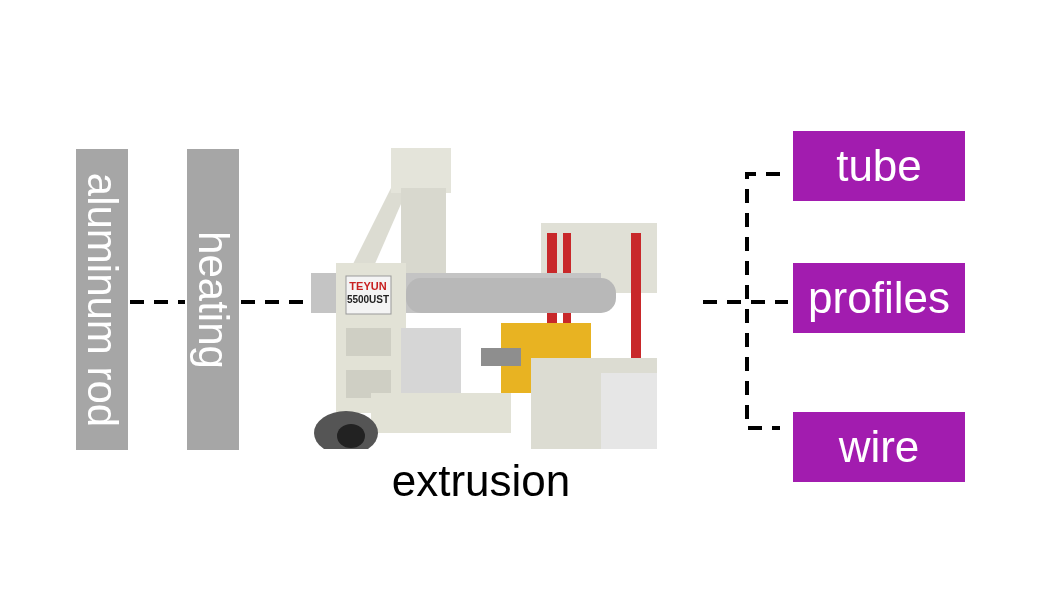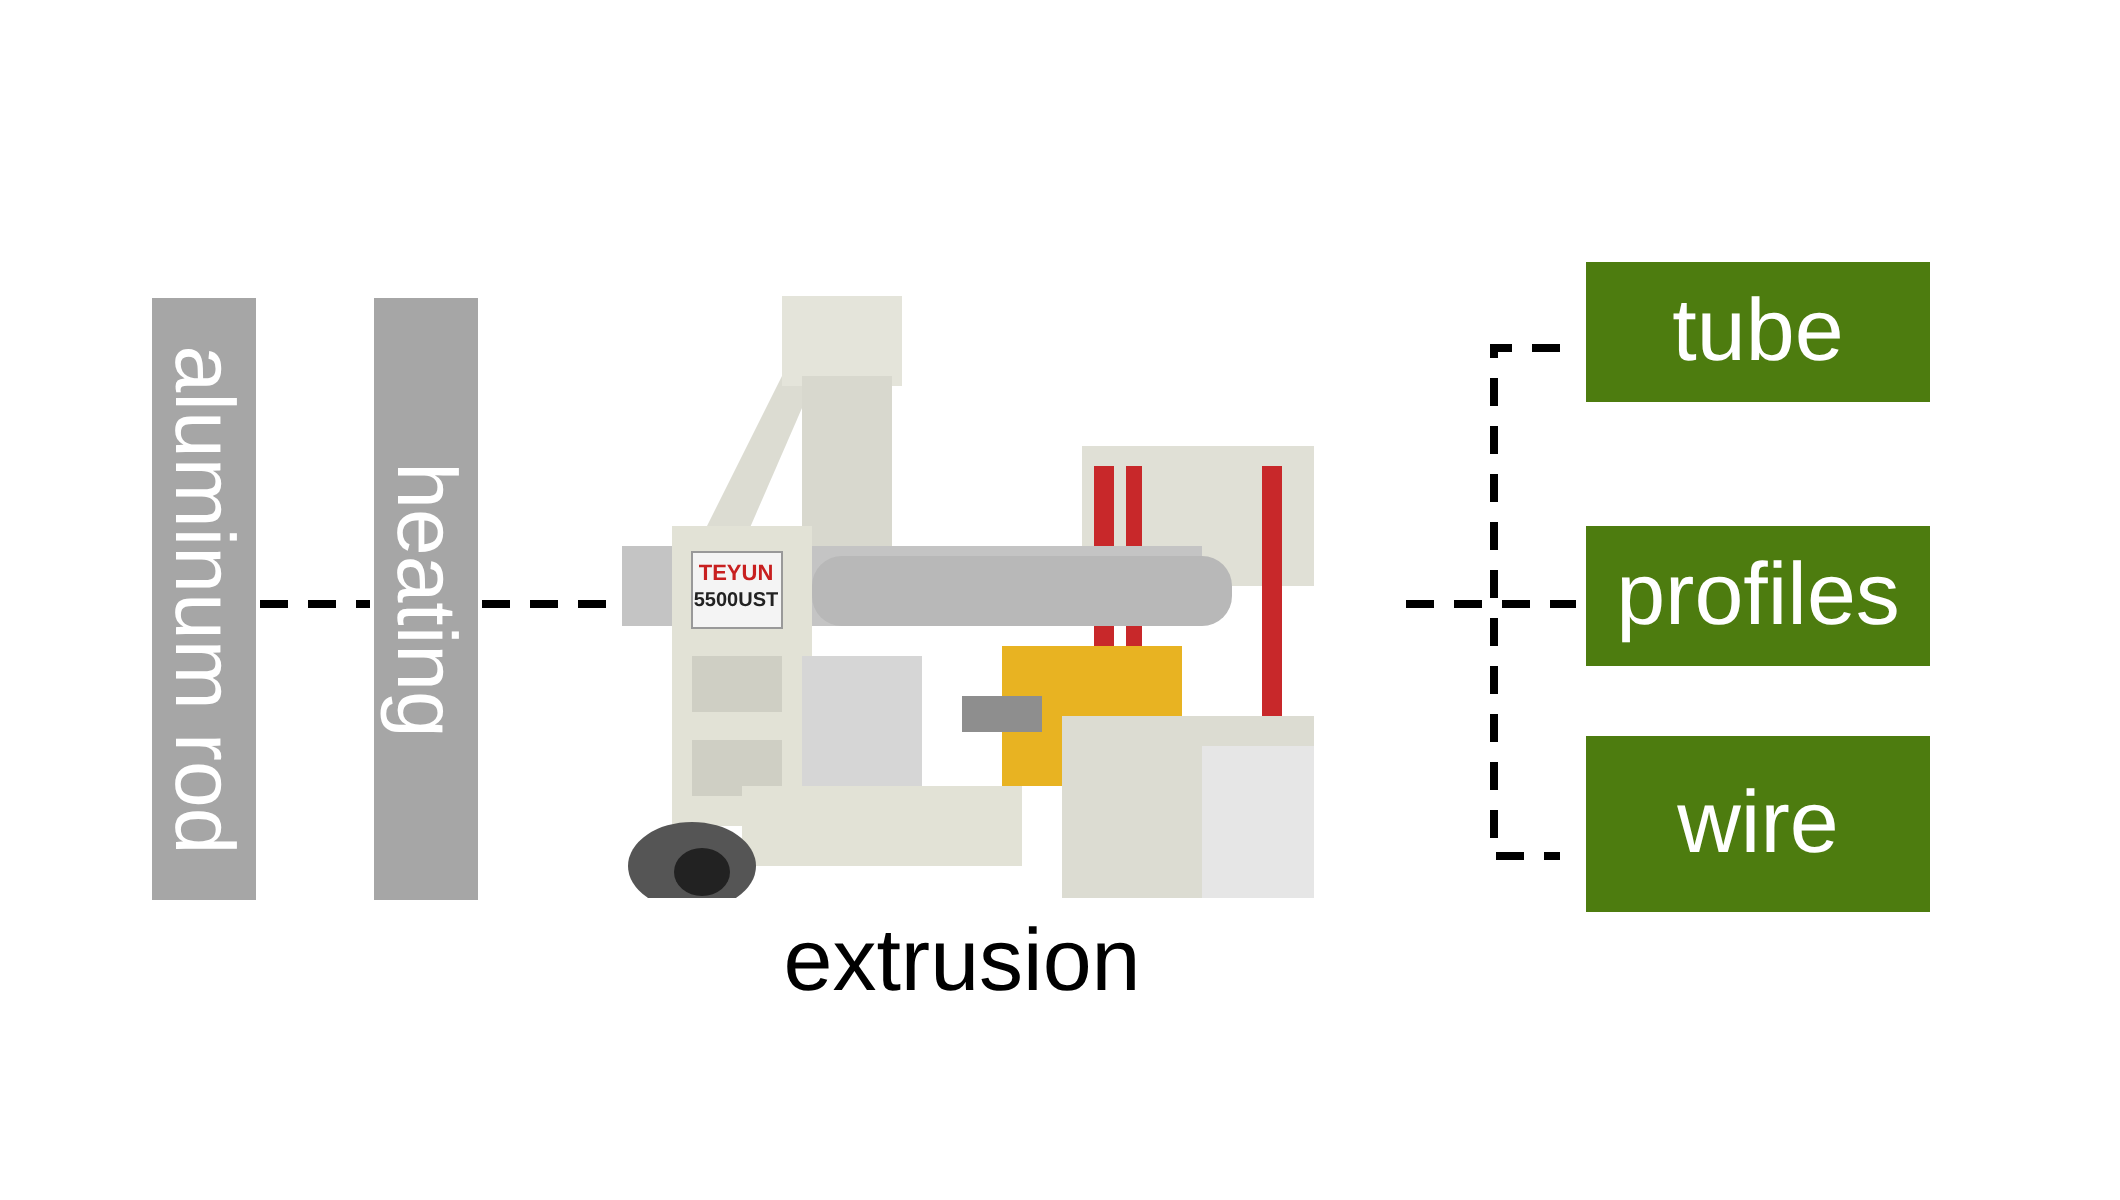--- a/index.html
+++ b/index.html
@@ -1,19 +1,19 @@
 <!DOCTYPE html>
 <html><head>
   <meta charset="utf-8">
   <style>
     html, body { margin: 0; padding: 0; }
     body { width: 1060px; height: 600px; background: #ffffff; position: relative; overflow: hidden; font-family: "Liberation Sans", sans-serif; }
     .vbox { position: absolute; background: #a6a6a6; color: #ffffff; }
     .vbox span { position: absolute; left: 50%; top: 50%; white-space: nowrap; font-size: 42px; transform: translate(-50%, -50%) rotate(90deg); }
-    .out { position: absolute; background: #4d7c0f; color: #fff; font-size: 44px; display: flex; align-items: center; justify-content: center; }
+    .out { position: absolute; background: #a21caf; color: #fff; font-size: 44px; display: flex; align-items: center; justify-content: center; }
     .photo { position: absolute; left: 311px; top: 148px; width: 346px; height: 301px; }
     .caption { position: absolute; left: 308px; width: 346px; top: 456px; text-align: center; font-size: 44px; color: #000; }
     svg.lines { position: absolute; left: 0; top: 0; }
   </style>
 </head>
 <body>
 
 <div class="vbox" style="left:76px;top:149px;width:52px;height:301px;">
   <span>aluminum rod</span>
 </div>
@@ -60,15 +60,15 @@
 </div>
 
 <div class="caption">extrusion</div>
 
 <div class="out" style="left:793px;top:131px;width:172px;height:70px;">
   <span>tube</span>
 </div>
 <div class="out" style="left:793px;top:263px;width:172px;height:70px;">
   <span>profiles</span>
 </div>
-<div class="out" style="left:793px;top:368px;width:172px;height:88px;">
+<div class="out" style="left:793px;top:412px;width:172px;height:70px;">
   <span>wire</span>
 </div>
 
 </body></html>

